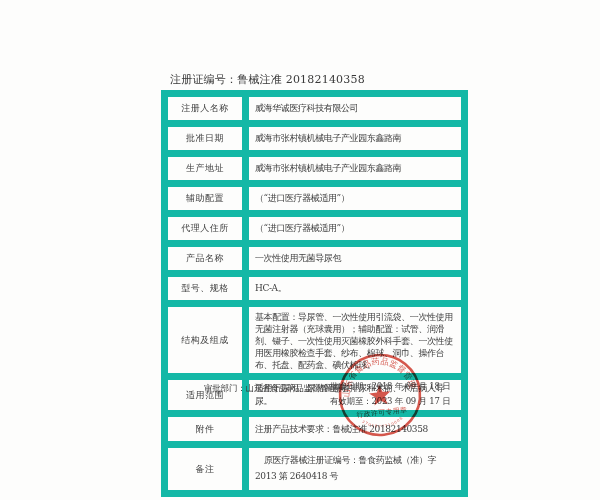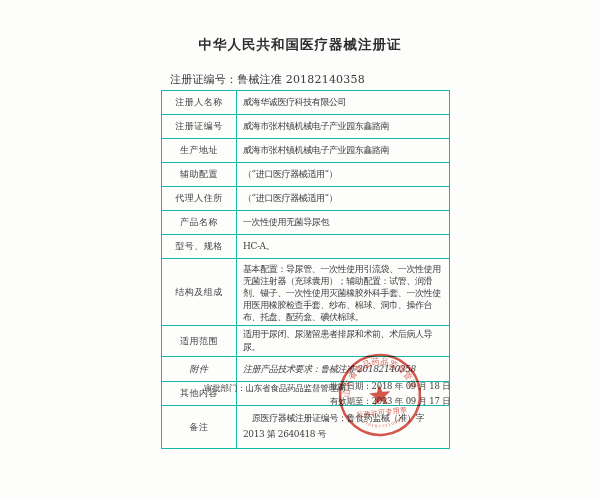--- a/index.html
+++ b/index.html
@@ -19,36 +19,36 @@
   }
   .cert-line{
     position:absolute;left:170px;top:72px;
     font-size:11px;color:#3a3a3a;letter-spacing:0.2px;
   }
   table.cert{
     position:absolute;left:161px;top:90px;
     width:272px;border-collapse:collapse;table-layout:fixed;
   }
   table.cert td{
-    border:1px solid #14b8a6;
+    border:7px solid #14b8a6;
     font-size:9px;color:#3e3e3e;
     vertical-align:middle;
     overflow:hidden;
   }
   td.c-label{
     width:72px;text-align:center;
     font-size:9.5px;color:#343434;
     padding:2px 1px;letter-spacing:0.5px;
   }
   td.c-value{
     width:200px;text-align:left;
     padding:2px 6px;letter-spacing:-0.4px;
   }
   tr.r-simple td{height:19px;}
-  tr.r-attach td{height:20px;font-style:italic;}
+  tr.r-attach td{height:20px;}
   tr.r-struct td.c-value{
     height:60px;line-height:12px;vertical-align:top;padding-top:4px;
   }
   tr.r-struct td.c-label{height:60px;}
   tr.r-remark td.c-value{
     height:36px;line-height:16px;vertical-align:top;padding-top:4px;text-indent:1em;
   }
   tr.r-remark td.c-label{height:36px;font-family:Liberation Serif, serif;}
   .footer-line{
     position:absolute;font-size:8.5px;color:#3a3a3a;letter-spacing:-0.2px;
@@ -61,32 +61,31 @@
     transform:rotate(-6deg);
     opacity:0.85;mix-blend-mode:multiply;
     pointer-events:none;
   }
 </style>
 </head>
 <body>
 
 <div class="page">
 
-  <div class="doc-title">中华人民共和国医疗器械注册证</div>
 
   <div class="cert-line">注册证编号：鲁械注准 20182140358</div>
 
   <table class="cert">
     <tbody>
       <tr class="r-simple">
         <td class="c-label">注册人名称</td>
         <td class="c-value">威海华诚医疗科技有限公司</td>
       </tr>
       <tr class="r-simple">
-        <td class="c-label">注册证编号</td>
+        <td class="c-label">批准日期</td>
         <td class="c-value">威海市张村镇机械电子产业园东鑫路南</td>
       </tr>
       <tr class="r-simple">
         <td class="c-label">生产地址</td>
         <td class="c-value">威海市张村镇机械电子产业园东鑫路南</td>
       </tr>
       <tr class="r-simple">
         <td class="c-label">辅助配置</td>
         <td class="c-value">（“进口医疗器械适用”）</td>
       </tr>
@@ -107,24 +106,20 @@
         <td class="c-value">基本配置：导尿管、一次性使用引流袋、一次性使用无菌注射器（充球囊用）；辅助配置：试管、润滑剂、镊子、一次性使用灭菌橡胶外科手套、一次性使用医用橡胶检查手套、纱布、棉球、洞巾、操作台布、托盘、配药盒、碘伏棉球。</td>
       </tr>
       <tr class="r-simple">
         <td class="c-label">适用范围</td>
         <td class="c-value">适用于尿闭、尿潴留患者排尿和术前、术后病人导尿。</td>
       </tr>
       <tr class="r-attach">
         <td class="c-label">附件</td>
         <td class="c-value">注册产品技术要求：鲁械注准 20182140358</td>
       </tr>
-      <tr class="r-simple">
-        <td class="c-label">其他内容</td>
-        <td class="c-value"></td>
-      </tr>
       <tr class="r-remark">
         <td class="c-label">备注</td>
         <td class="c-value">原医疗器械注册证编号：鲁食药监械（准）字 2013 第 2640418 号</td>
       </tr>
     </tbody>
   </table>
 
   <div class="footer-line dept">审批部门：山东省食品药品监督管理局</div>
   <div class="footer-line adate">批准日期：2018 年 09 月 18 日</div>
   <div class="footer-line vdate">有效期至：2023 年 09 月 17 日</div>

